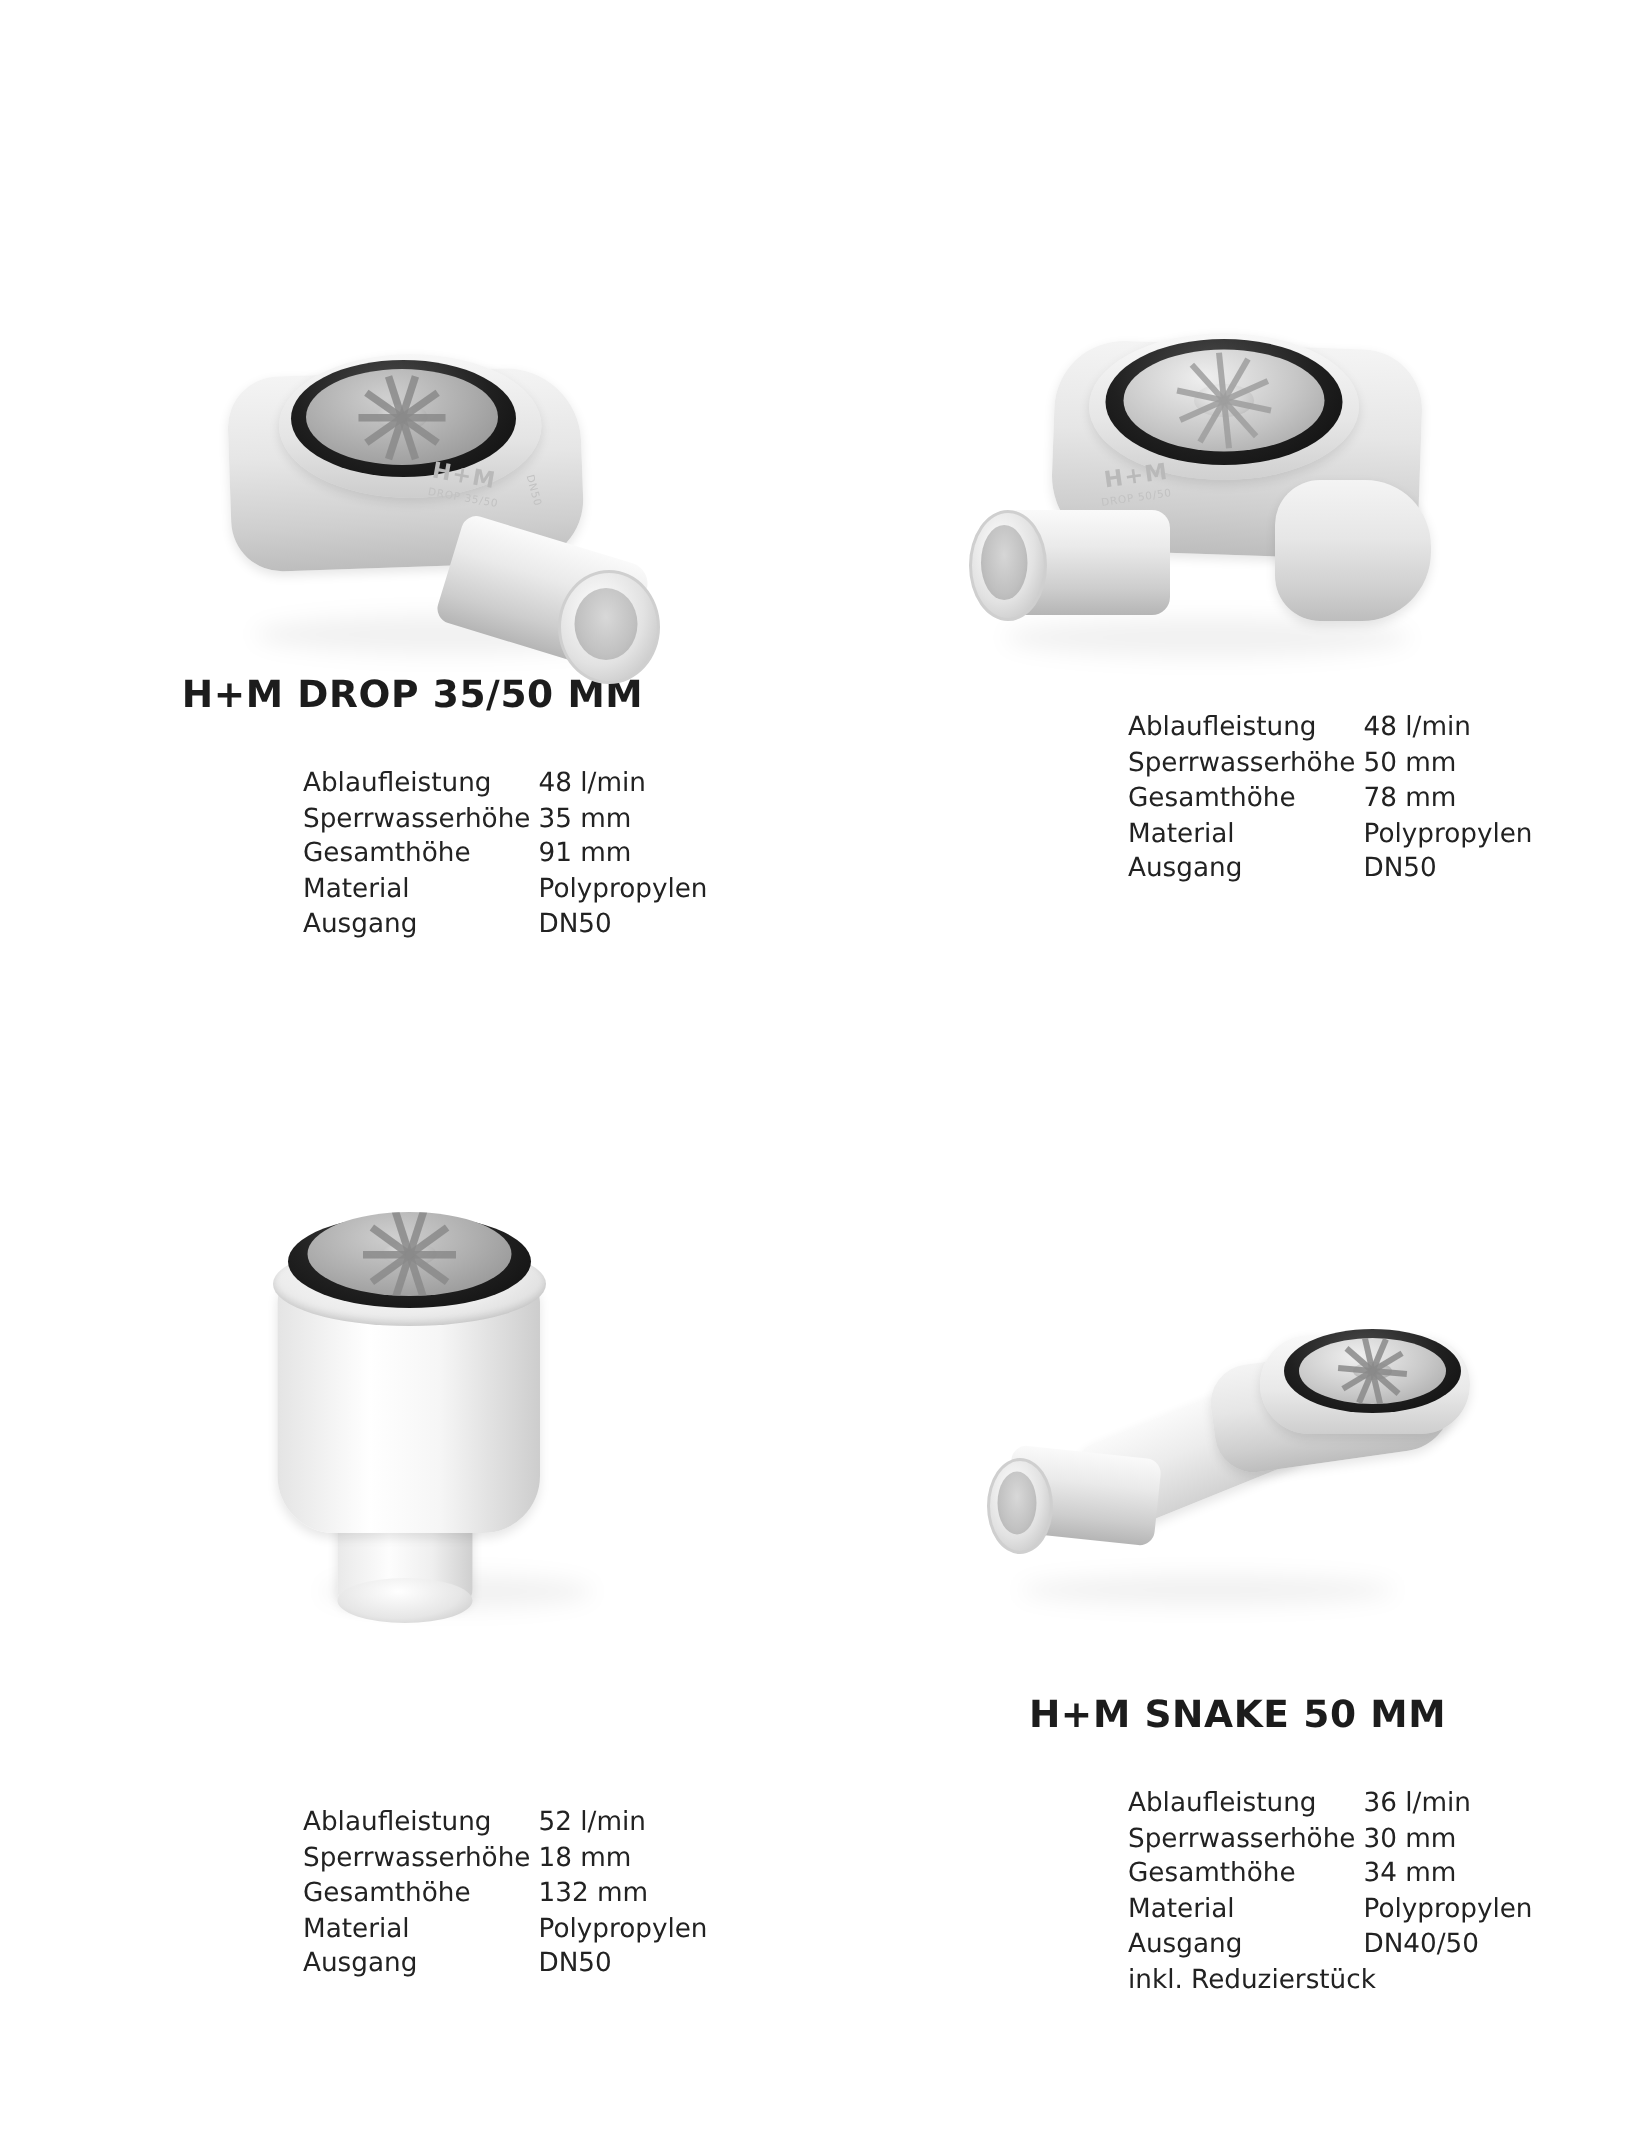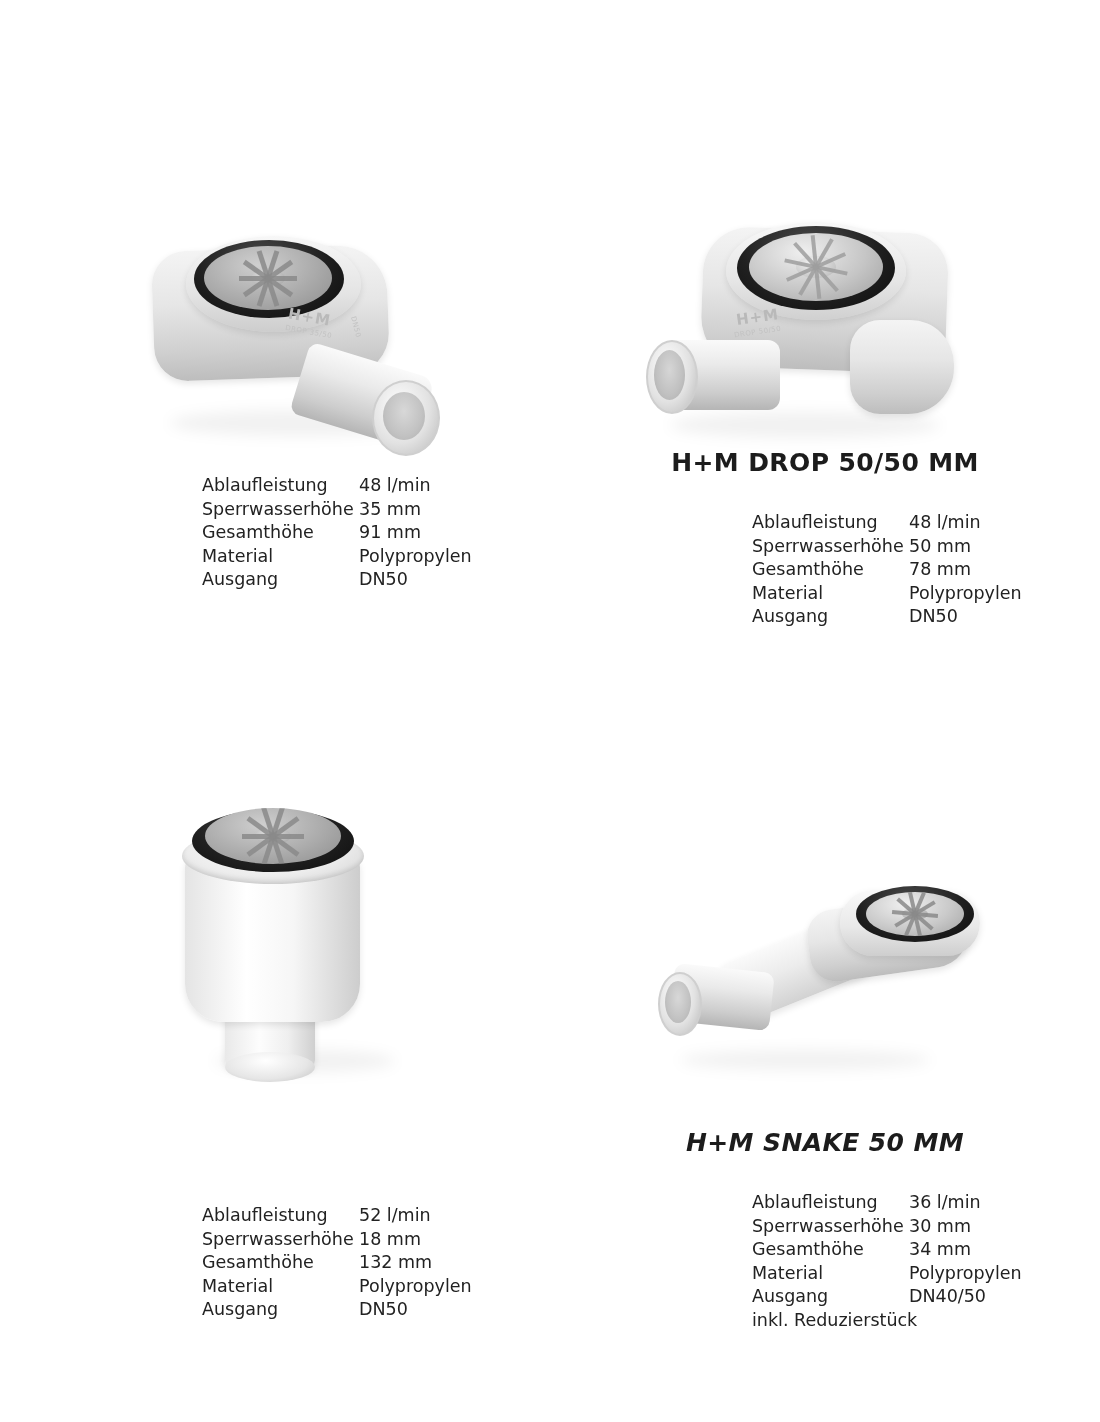--- a/index.html
+++ b/index.html
@@ -169,20 +169,21 @@
           <div class="spoke" style="width:58px; height:5px; margin-left:-29px; margin-top:-2px; transform:rotate(72deg);"></div>
           <div class="spoke" style="width:58px; height:5px; margin-left:-29px; margin-top:-2px; transform:rotate(108deg);"></div>
           <div class="spoke" style="width:58px; height:5px; margin-left:-29px; margin-top:-2px; transform:rotate(145deg);"></div>
         </div>
 
         <div class="logo-text" style="left:288px; top:268px; transform:rotate(10deg);">H+M</div>
         <div class="tiny-text" style="left:285px; top:288px; transform:rotate(10deg);">DROP 35/50</div>
         <div class="tiny-text" style="left:345px; top:283px; transform:rotate(75deg);">DN50</div>
       </div>
 
+      <div class="caption">H+M DROP 35/50 MM</div>
 
       <div class="specs">
         <div class="specrow">
           <span class="spec-key">Ablaufleistung</span>
           <span class="spec-val">48 l/min</span>
         </div>
         <div class="specrow">
           <span class="spec-key">Sperrwasserhöhe</span>
           <span class="spec-val">35 mm</span>
         </div>
@@ -220,21 +221,20 @@
           <div class="spoke" style="width:64px; height:4px; margin-left:-32px; margin-top:-2px; transform:rotate(48deg); background:#9d9d9d;"></div>
           <div class="spoke" style="width:64px; height:4px; margin-left:-32px; margin-top:-2px; transform:rotate(84deg); background:#9d9d9d;"></div>
           <div class="spoke" style="width:64px; height:4px; margin-left:-32px; margin-top:-2px; transform:rotate(120deg); background:#9d9d9d;"></div>
           <div class="spoke" style="width:64px; height:4px; margin-left:-32px; margin-top:-2px; transform:rotate(156deg); background:#9d9d9d;"></div>
         </div>
 
         <div class="logo-text" style="left:186px; top:268px; transform:rotate(-8deg);">H+M</div>
         <div class="tiny-text" style="left:184px; top:288px; transform:rotate(-8deg);">DROP 50/50</div>
       </div>
 
-      <div class="caption">H+M DROP 50/50 MM</div>
 
       <div class="specs">
         <div class="specrow">
           <span class="spec-key">Ablaufleistung</span>
           <span class="spec-val">48 l/min</span>
         </div>
         <div class="specrow">
           <span class="spec-key">Sperrwasserhöhe</span>
           <span class="spec-val">50 mm</span>
         </div>
@@ -316,21 +316,21 @@
         <div class="grate" style="left:316px; top:192px; width:98px; height:44px; background:radial-gradient(ellipse at 40% 28%,#f0f0f0 0%,#c9c9c9 55%,#a2a2a2 100%);">
           <div class="grate-hub" style="width:26px; height:12px;"></div>
           <div class="spoke" style="width:46px; height:4px; margin-left:-23px; margin-top:-2px; transform:rotate(5deg);"></div>
           <div class="spoke" style="width:46px; height:4px; margin-left:-23px; margin-top:-2px; transform:rotate(41deg);"></div>
           <div class="spoke" style="width:46px; height:4px; margin-left:-23px; margin-top:-2px; transform:rotate(77deg);"></div>
           <div class="spoke" style="width:46px; height:4px; margin-left:-23px; margin-top:-2px; transform:rotate(113deg);"></div>
           <div class="spoke" style="width:46px; height:4px; margin-left:-23px; margin-top:-2px; transform:rotate(149deg);"></div>
         </div>
       </div>
 
-      <div class="caption" style="margin-top:-42px;font-style:italic;">H+M SNAKE 50 MM</div>
+      <div class="caption" style="margin-top:-42px;">H+M SNAKE 50 MM</div>
 
       <div class="specs">
         <div class="specrow">
           <span class="spec-key">Ablaufleistung</span>
           <span class="spec-val">36 l/min</span>
         </div>
         <div class="specrow">
           <span class="spec-key">Sperrwasserhöhe</span>
           <span class="spec-val">30 mm</span>
         </div>

